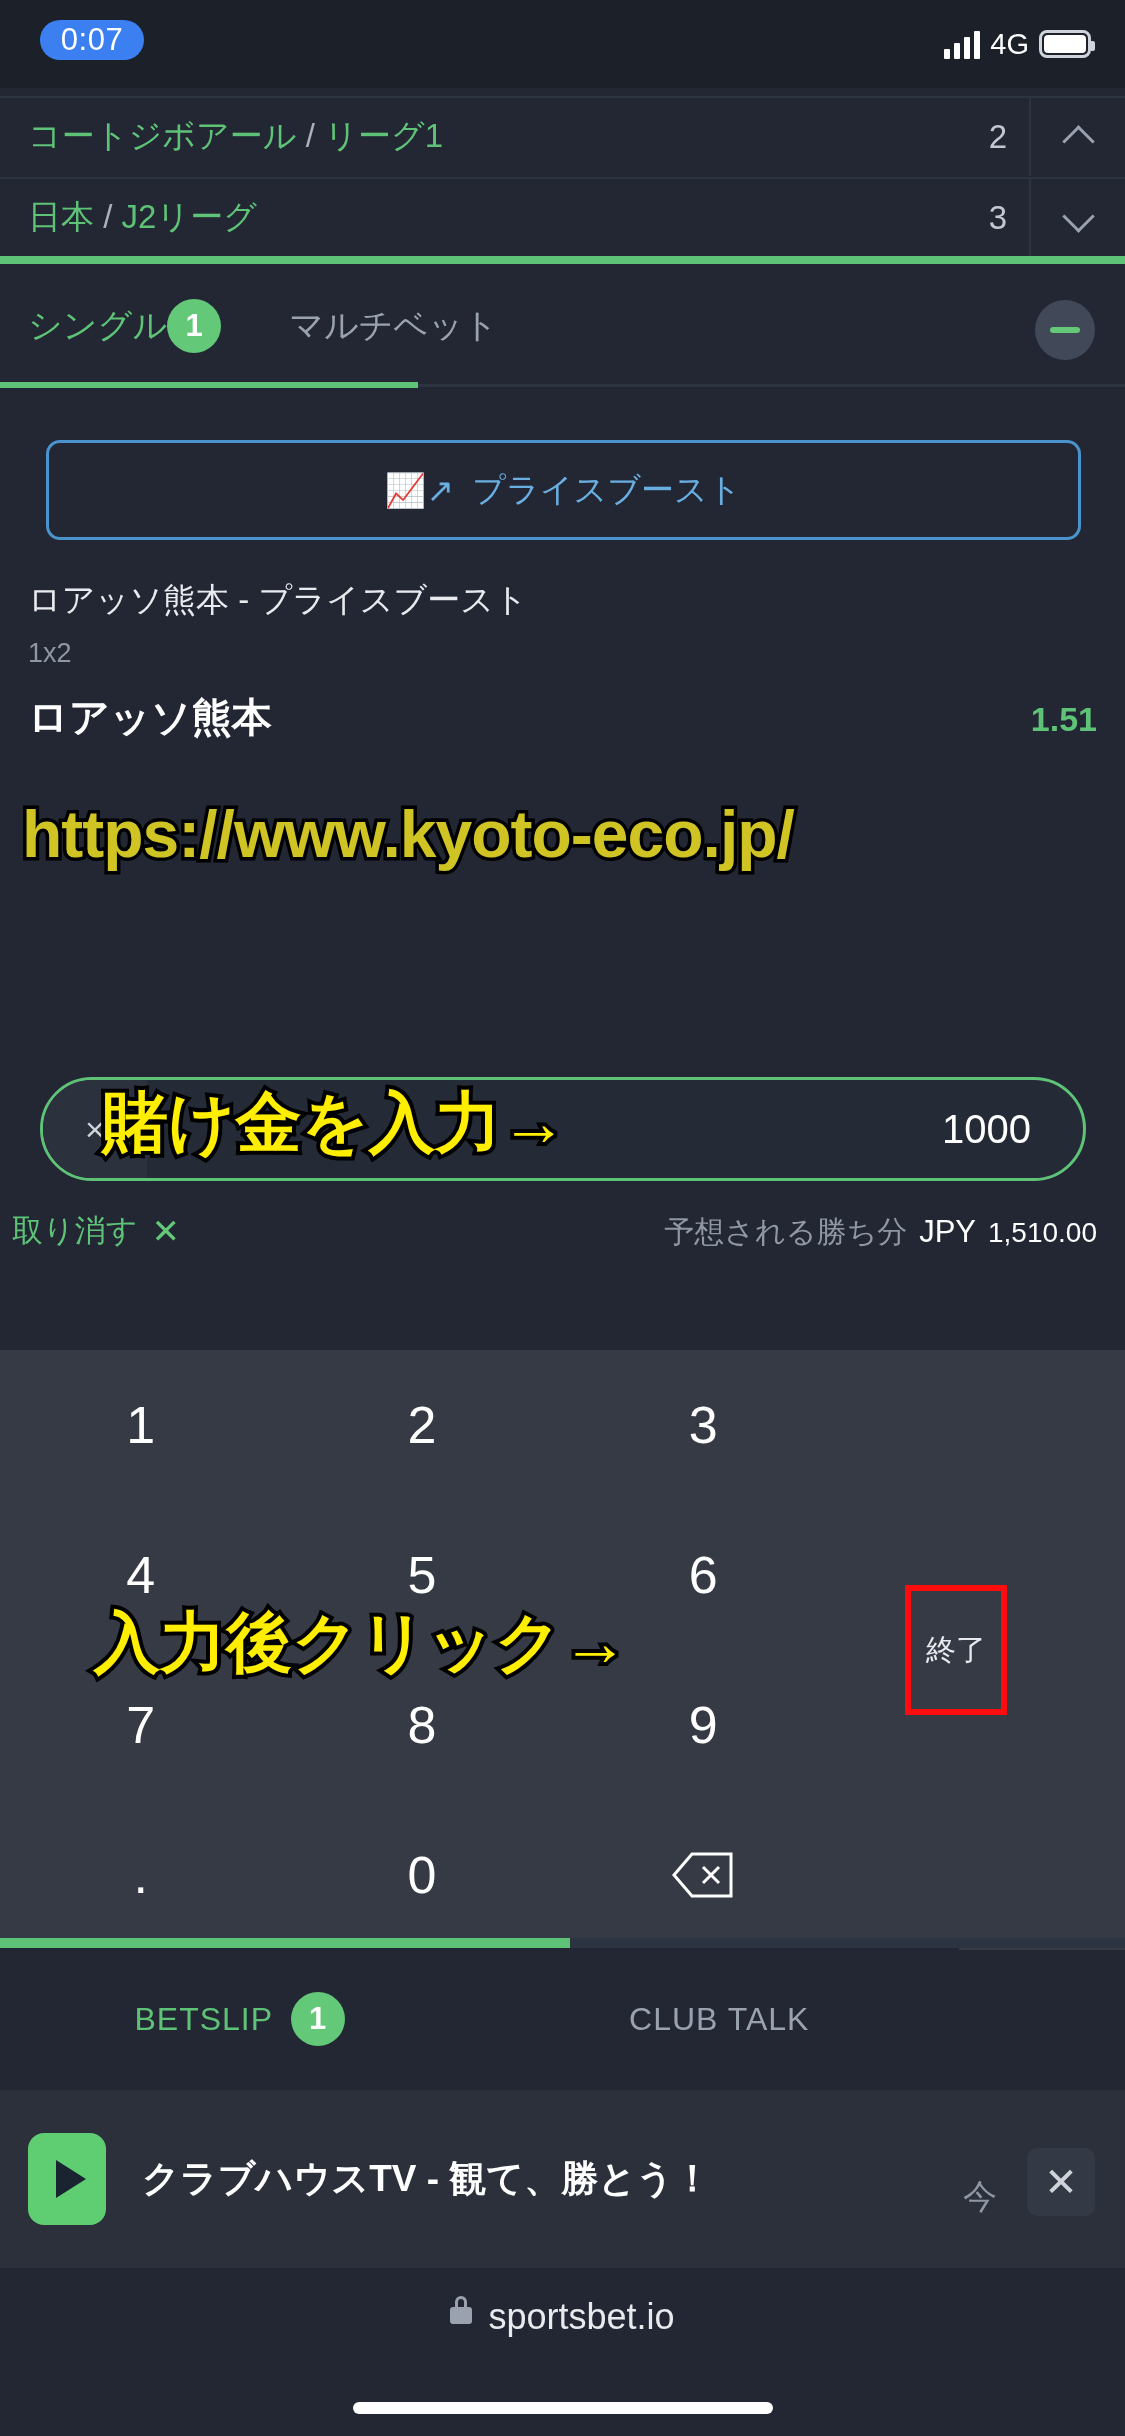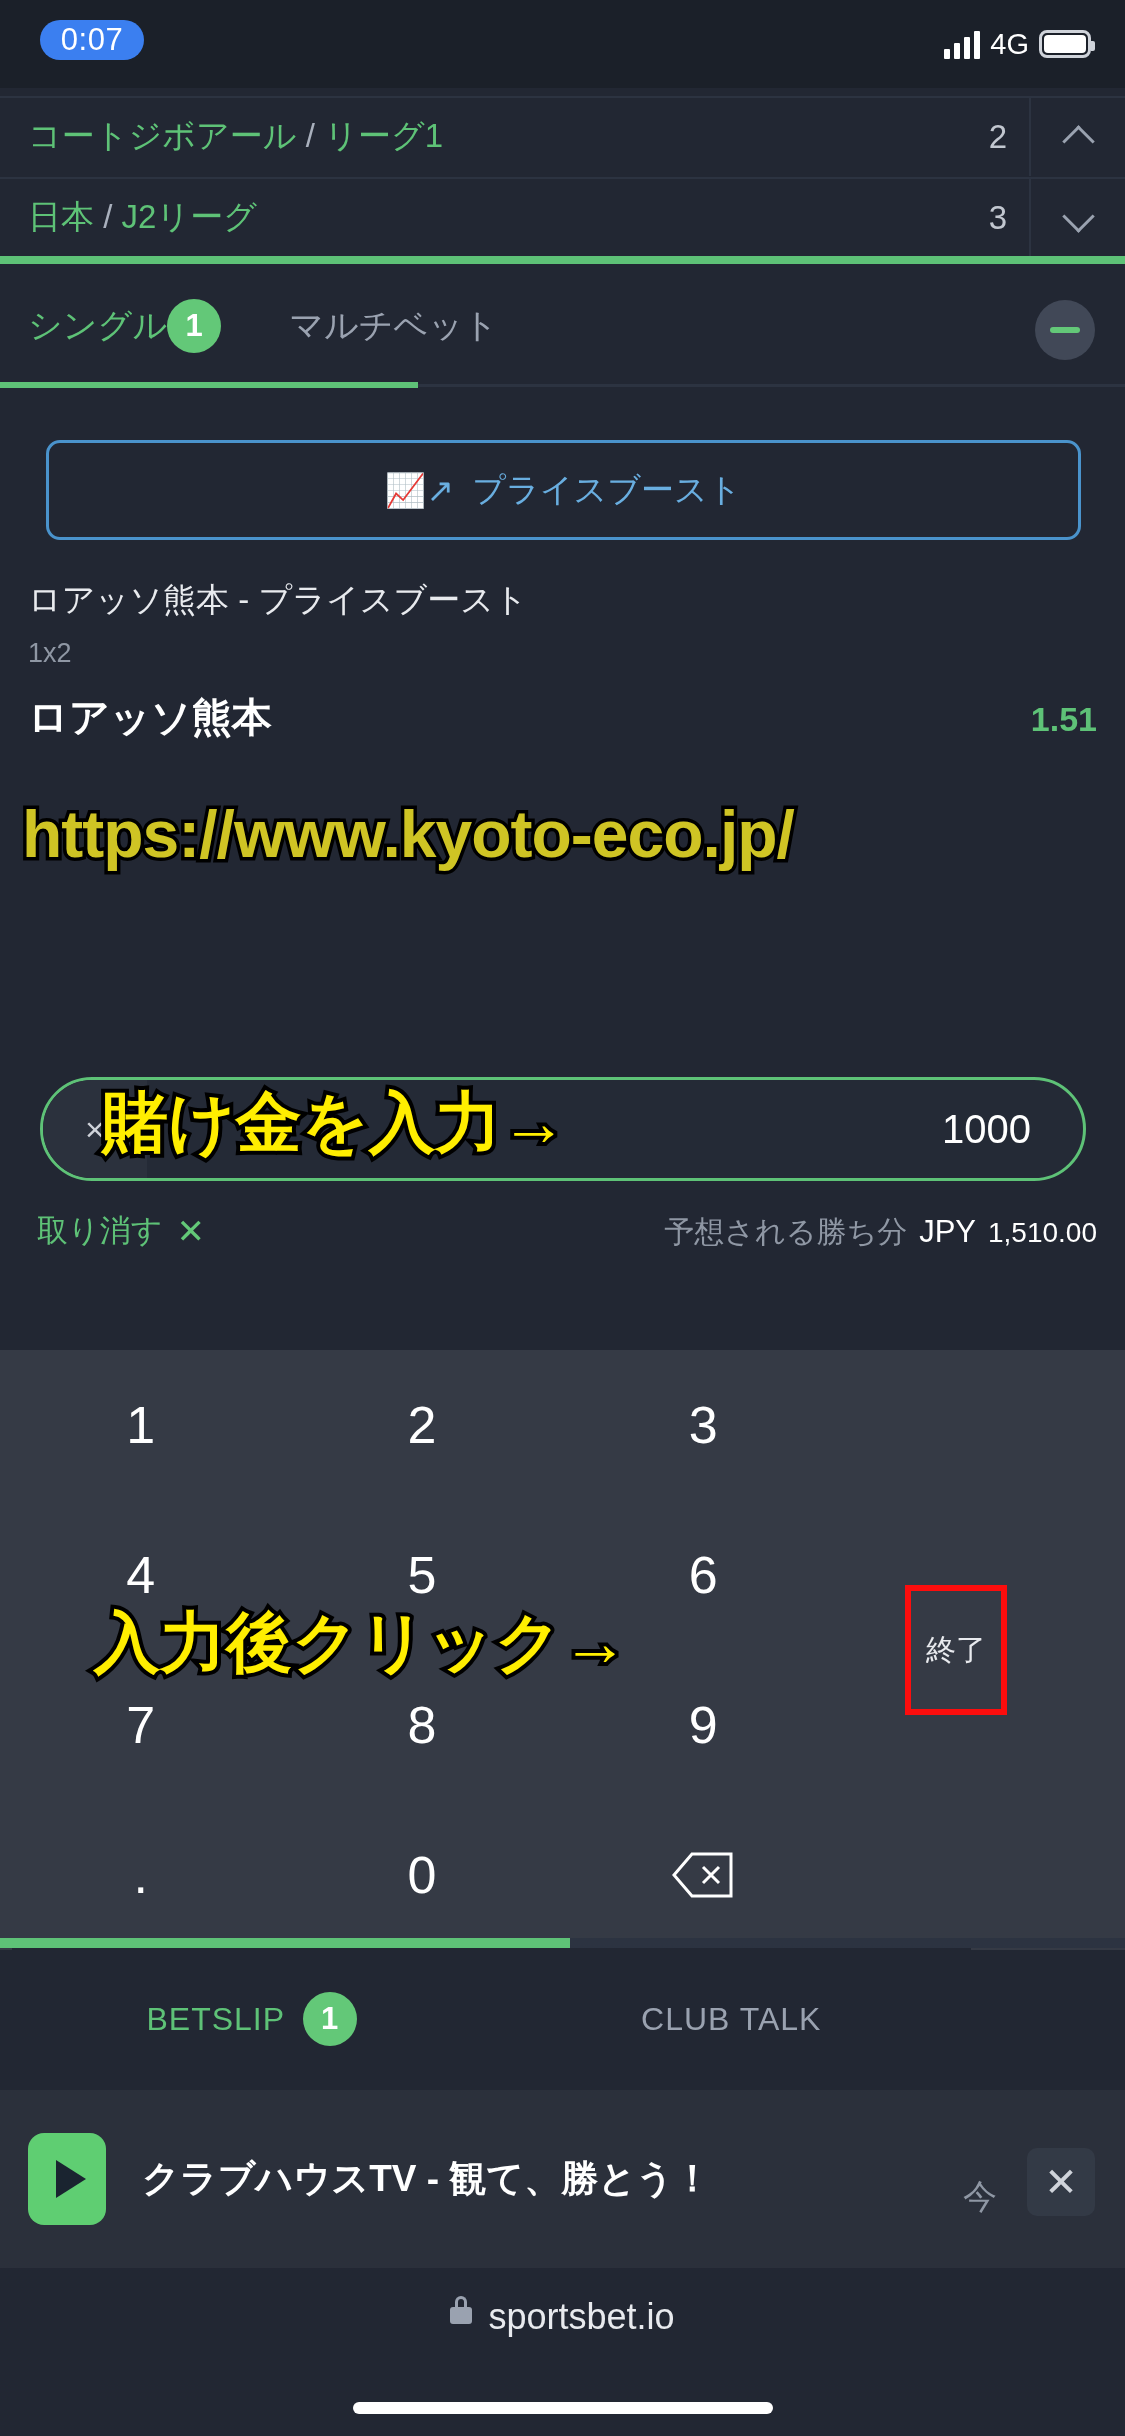--- a/index.html
+++ b/index.html
@@ -154,21 +154,21 @@
   }
   .stake-value{
     flex:1; text-align:right; padding-right:52px;
     color:#fff; font-size:40px;
   }
 
   .slip-foot{
     position:absolute; left:0; top:1192px; width:1125px; height:96px;
   }
   .cancel{
-    position:absolute; left:37px; top:18px;
+    position:absolute; left:12px; top:18px;
     display:flex; align-items:center; gap:14px;
     color:#5ec277; font-size:31px;
   }
   .cancel .xmark{ color:#63c878; font-size:34px; font-weight:700; }
   .payout{
     position:absolute; right:28px; top:20px;
     display:flex; align-items:baseline; gap:12px;
   }
   .payout-label{ color:#8f97a4; font-size:30px; }
   .payout-cur{ color:#fff; font-size:31px; }
@@ -194,21 +194,21 @@
   .del-icon{ width:62px; height:46px; position:relative; }
   .del-icon svg{ display:block; }
 
   .kp-progress{
     position:absolute; left:0; top:1938px; width:1125px; height:10px; background:#2c3341;
   }
   .kp-progress span{ display:block; height:10px; width:570px; background:#5ec277; }
 
   
   .bottomnav{
-    position:absolute; left:12px; top:1948px; width:959px; height:142px;
+    position:absolute; left:0; top:1948px; width:959px; height:142px;
     background:#222733;
     display:flex; align-items:center;
   }
   .nav-item{
     flex:1; display:flex; align-items:center; justify-content:center; gap:18px;
     font-size:32px; letter-spacing:1px;
   }
   #nav-betslip{ color:#5ec277; font-weight:500; }
   #nav-clubtalk{ color:#9aa2b0; font-weight:400; }
 

